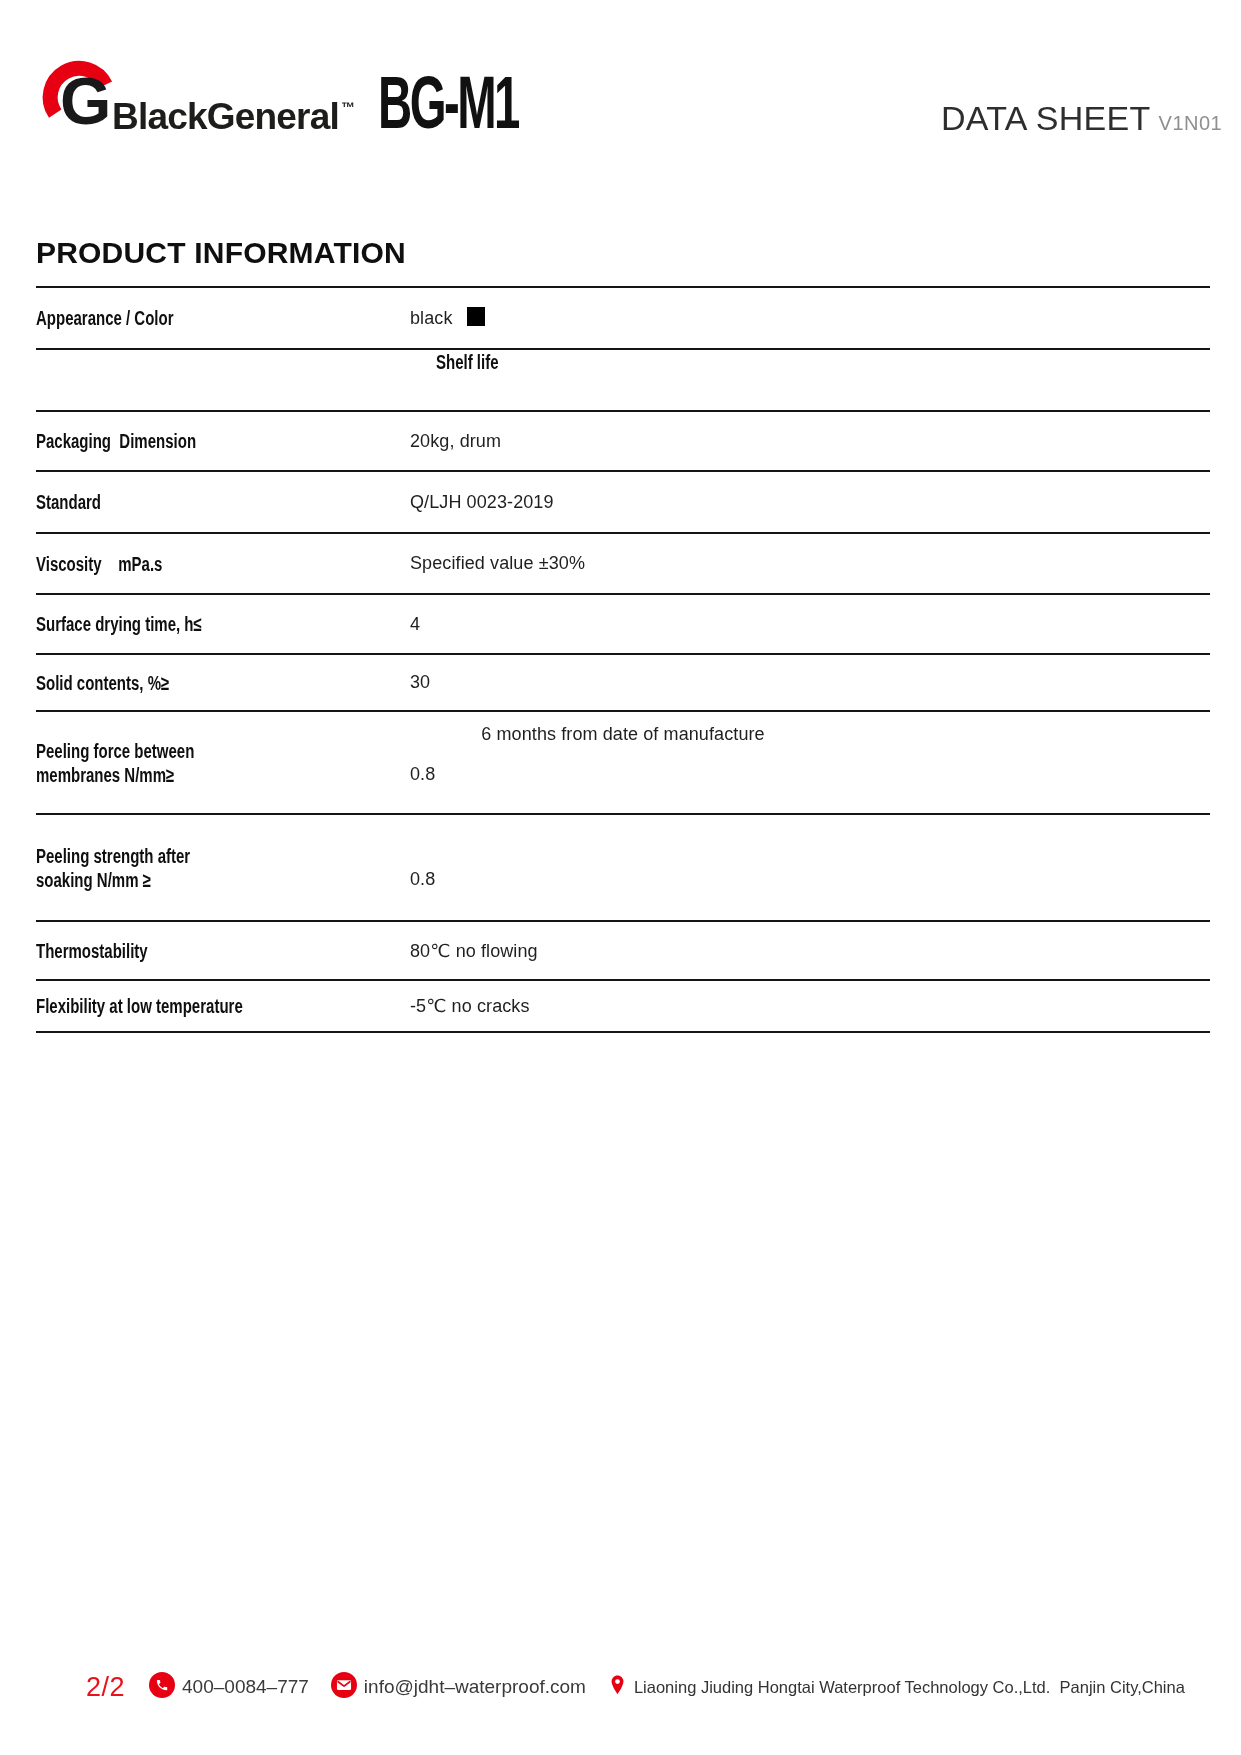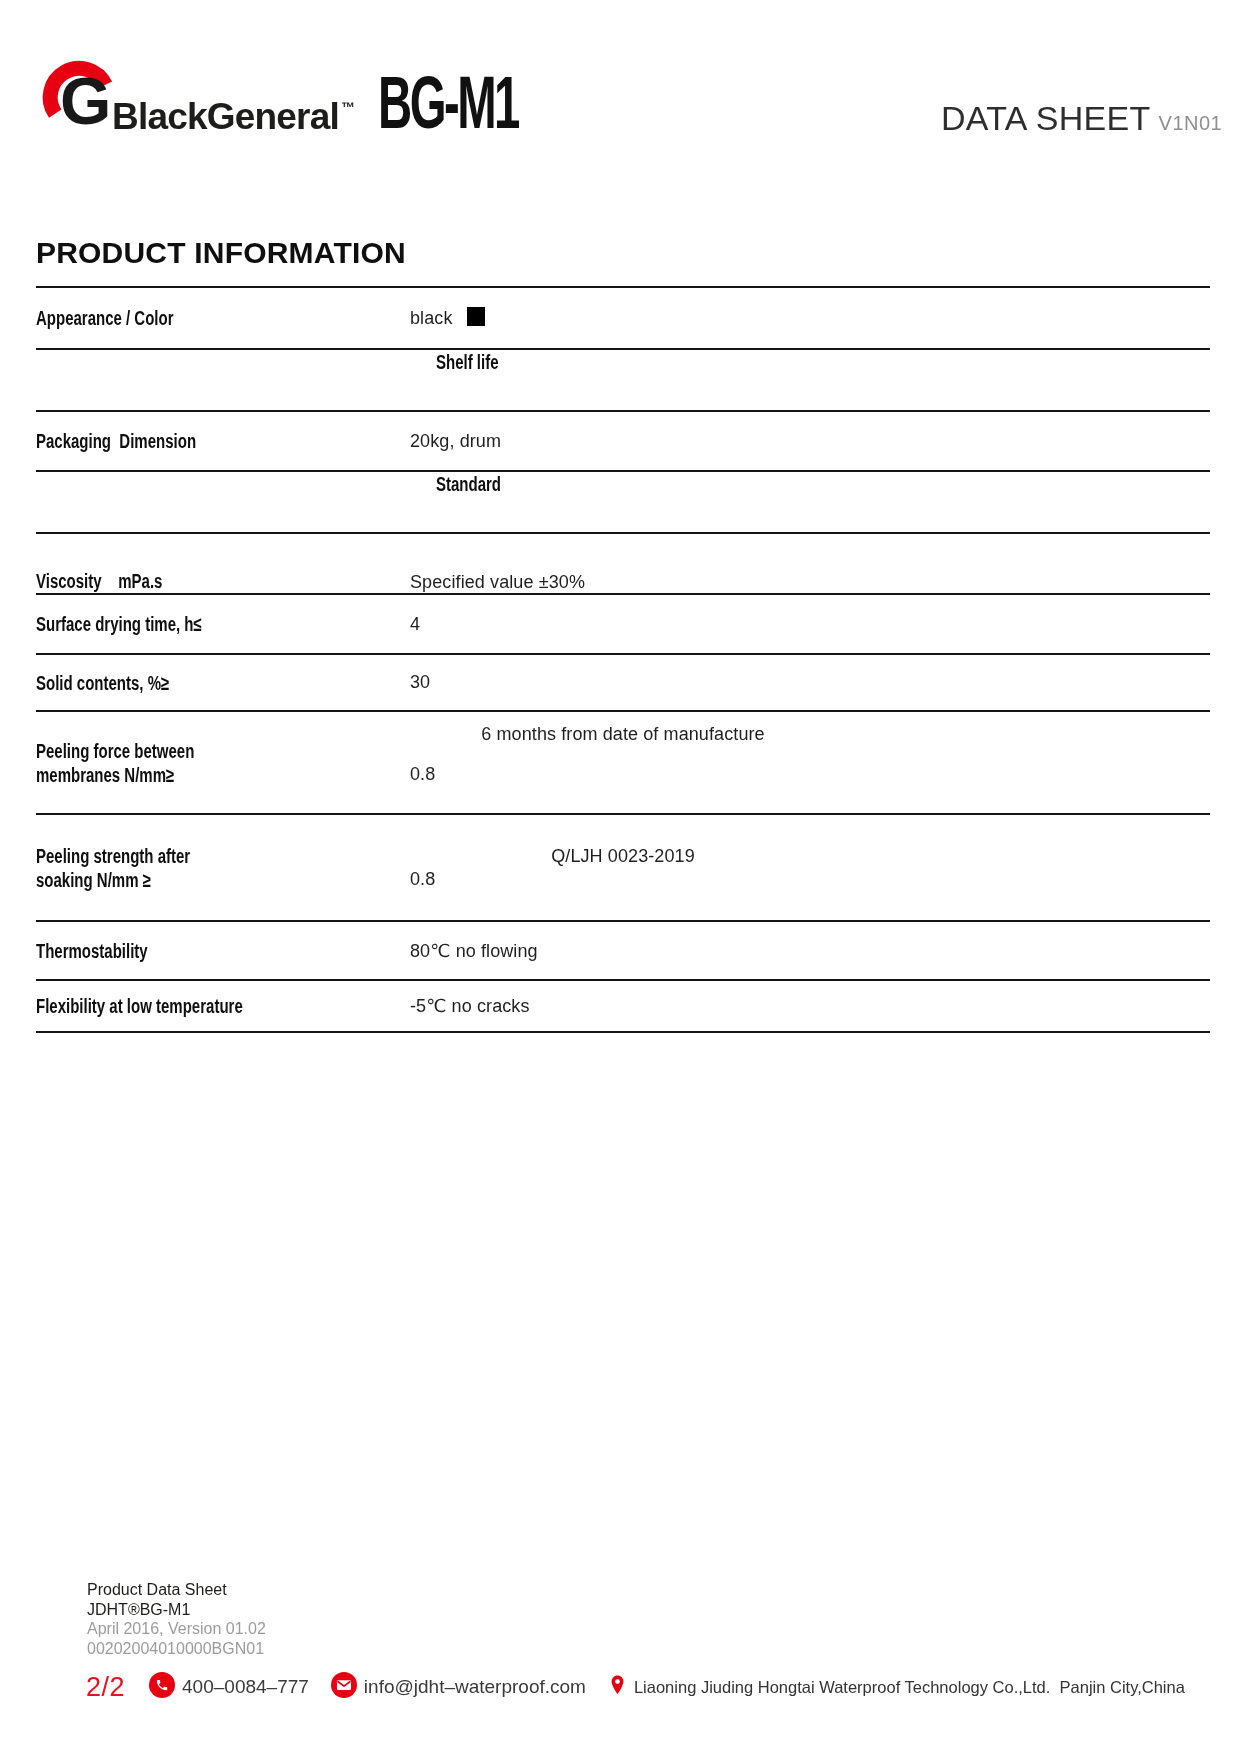--- a/index.html
+++ b/index.html
@@ -87,27 +87,27 @@
         <div class="val">
           <span>6 months from date of manufacture</span>
         </div>
       </div>
       <div class="row" style="height: 60px; justify-content: flex-end;">
         <div class="lab">Packaging  Dimension</div>
         <div class="val">
           <span>20kg, drum</span>
         </div>
       </div>
-      <div class="row" style="height: 62px; flex-direction: column;">
+      <div class="row" style="height: 62px;">
         <div class="lab">Standard</div>
         <div class="val">
           <span>Q/LJH 0023-2019</span>
         </div>
       </div>
-      <div class="row" style="height: 61px; align-items: flex-end;">
+      <div class="row" style="height: 61px;">
         <div class="lab">Viscosity    mPa.s</div>
         <div class="val">
           <span>Specified value ±30%</span>
         </div>
       </div>
       <div class="row" style="height: 60px;">
         <div class="lab">Surface drying time, h≤</div>
         <div class="val">
           <span>4</span>
         </div>
@@ -139,26 +139,20 @@
         </div>
       </div>
       <div class="row" style="height: 52px;">
         <div class="lab">Flexibility at low temperature</div>
         <div class="val">
           <span>-5℃ no cracks</span>
         </div>
       </div>
     </div>
 
-  <div class="footer-info">
-    <div>Product Data Sheet</div>
-    <div>JDHT®BG-M1</div>
-    <div class="muted">April 2016, Version 01.02</div>
-    <div class="muted">00202004010000BGN01</div>
-  </div>
 
   <div class="footer-bar">
     <span class="page-num">2/2</span>
 
     <span class="fb-icon">
       <svg width="26" height="26" viewBox="0 0 24 24">
         <circle cx="12" cy="12" r="12" fill="#e60012"></circle>
         <g transform="translate(5.7,5.7) scale(0.53)">
           <path d="M6.62 10.79c1.44 2.83 3.76 5.14 6.59 6.59l2.2-2.21c.27-.27.67-.36 1.02-.24 1.12.37 2.33.57 3.57.57.55 0 1 .45 1 1V20c0 .55-.45 1-1 1-9.39 0-17-7.61-17-17 0-.55.45-1 1-1h3.5c.55 0 1 .45 1 1 0 1.25.2 2.45.57 3.57.11.35.03.74-.25 1.02l-2.2 2.2z" fill="#ffffff"></path>
         </g>

